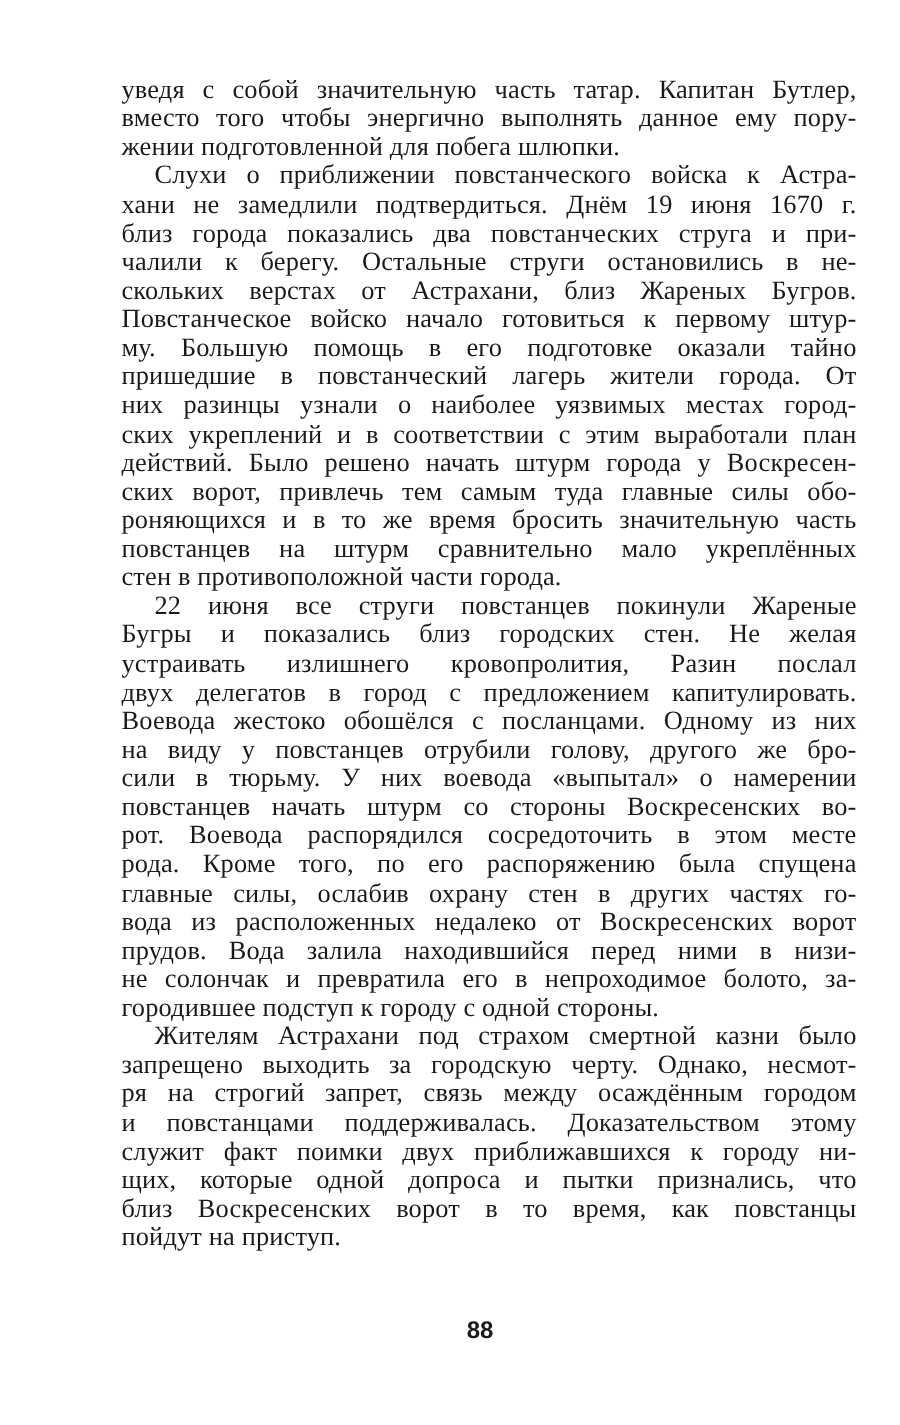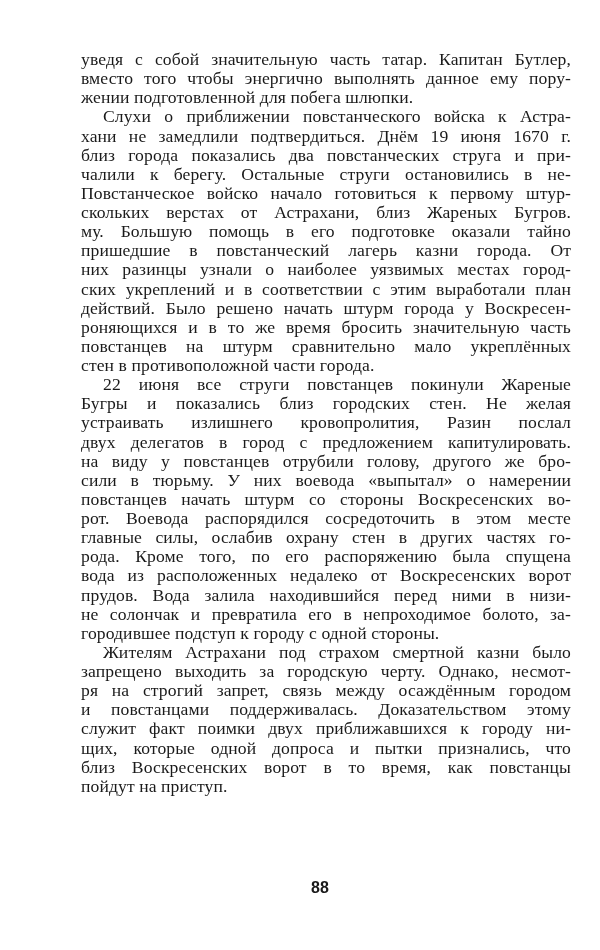--- a/index.html
+++ b/index.html
@@ -31,42 +31,44 @@
       <div>
         <span class="line">уведя с собой значительную часть татар. Капитан Бутлер,</span>
         <span class="line">вместо того чтобы энергично выполнять данное ему пору-</span>
         <span class="line last">жении подготовленной для побега шлюпки.</span>
       </div>
       <div>
         <span class="line indent">Слухи о приближении повстанческого войска к Астра-</span>
         <span class="line">хани не замедлили подтвердиться. Днём 19 июня 1670 г.</span>
         <span class="line">близ города показались два повстанческих струга и при-</span>
         <span class="line">чалили к берегу. Остальные струги остановились в не-</span>
+        <span class="line">скольких верстах от Астрахани, близ Жареных Бугров.</span>
         <span class="line">Повстанческое войско начало готовиться к первому штур-</span>
-        <span class="line">скольких верстах от Астрахани, близ Жареных Бугров.</span>
         <span class="line">му. Большую помощь в его подготовке оказали тайно</span>
-        <span class="line">пришедшие в повстанческий лагерь казни города. От</span>
+        <span class="line">пришедшие в повстанческий лагерь жители города. От</span>
         <span class="line">них разинцы узнали о наиболее уязвимых местах город-</span>
         <span class="line">ских укреплений и в соответствии с этим выработали план</span>
         <span class="line">действий. Было решено начать штурм города у Воскресен-</span>
+        <span class="line">ских ворот, привлечь тем самым туда главные силы обо-</span>
         <span class="line">роняющихся и в то же время бросить значительную часть</span>
         <span class="line">повстанцев на штурм сравнительно мало укреплённых</span>
         <span class="line last">стен в противоположной части города.</span>
       </div>
       <div>
         <span class="line indent">22 июня все струги повстанцев покинули Жареные</span>
         <span class="line">Бугры и показались близ городских стен. Не желая</span>
         <span class="line">устраивать излишнего кровопролития, Разин послал</span>
         <span class="line">двух делегатов в город с предложением капитулировать.</span>
+        <span class="line">Воевода жестоко обошёлся с посланцами. Одному из них</span>
         <span class="line">на виду у повстанцев отрубили голову, другого же бро-</span>
         <span class="line">сили в тюрьму. У них воевода «выпытал» о намерении</span>
         <span class="line">повстанцев начать штурм со стороны Воскресенских во-</span>
         <span class="line">рот. Воевода распорядился сосредоточить в этом месте</span>
+        <span class="line">рода. Кроме того, по его распоряжению была спущена</span>
         <span class="line">главные силы, ослабив охрану стен в других частях го-</span>
-        <span class="line">рода. Кроме того, по его распоряжению была спущена</span>
         <span class="line">вода из расположенных недалеко от Воскресенских ворот</span>
         <span class="line">прудов. Вода залила находившийся перед ними в низи-</span>
         <span class="line">не солончак и превратила его в непроходимое болото, за-</span>
         <span class="line last">городившее подступ к городу с одной стороны.</span>
       </div>
       <div>
         <span class="line indent">Жителям Астрахани под страхом смертной казни было</span>
         <span class="line">запрещено выходить за городскую черту. Однако, несмот-</span>
         <span class="line">ря на строгий запрет, связь между осаждённым городом</span>
         <span class="line">и повстанцами поддерживалась. Доказательством этому</span>

